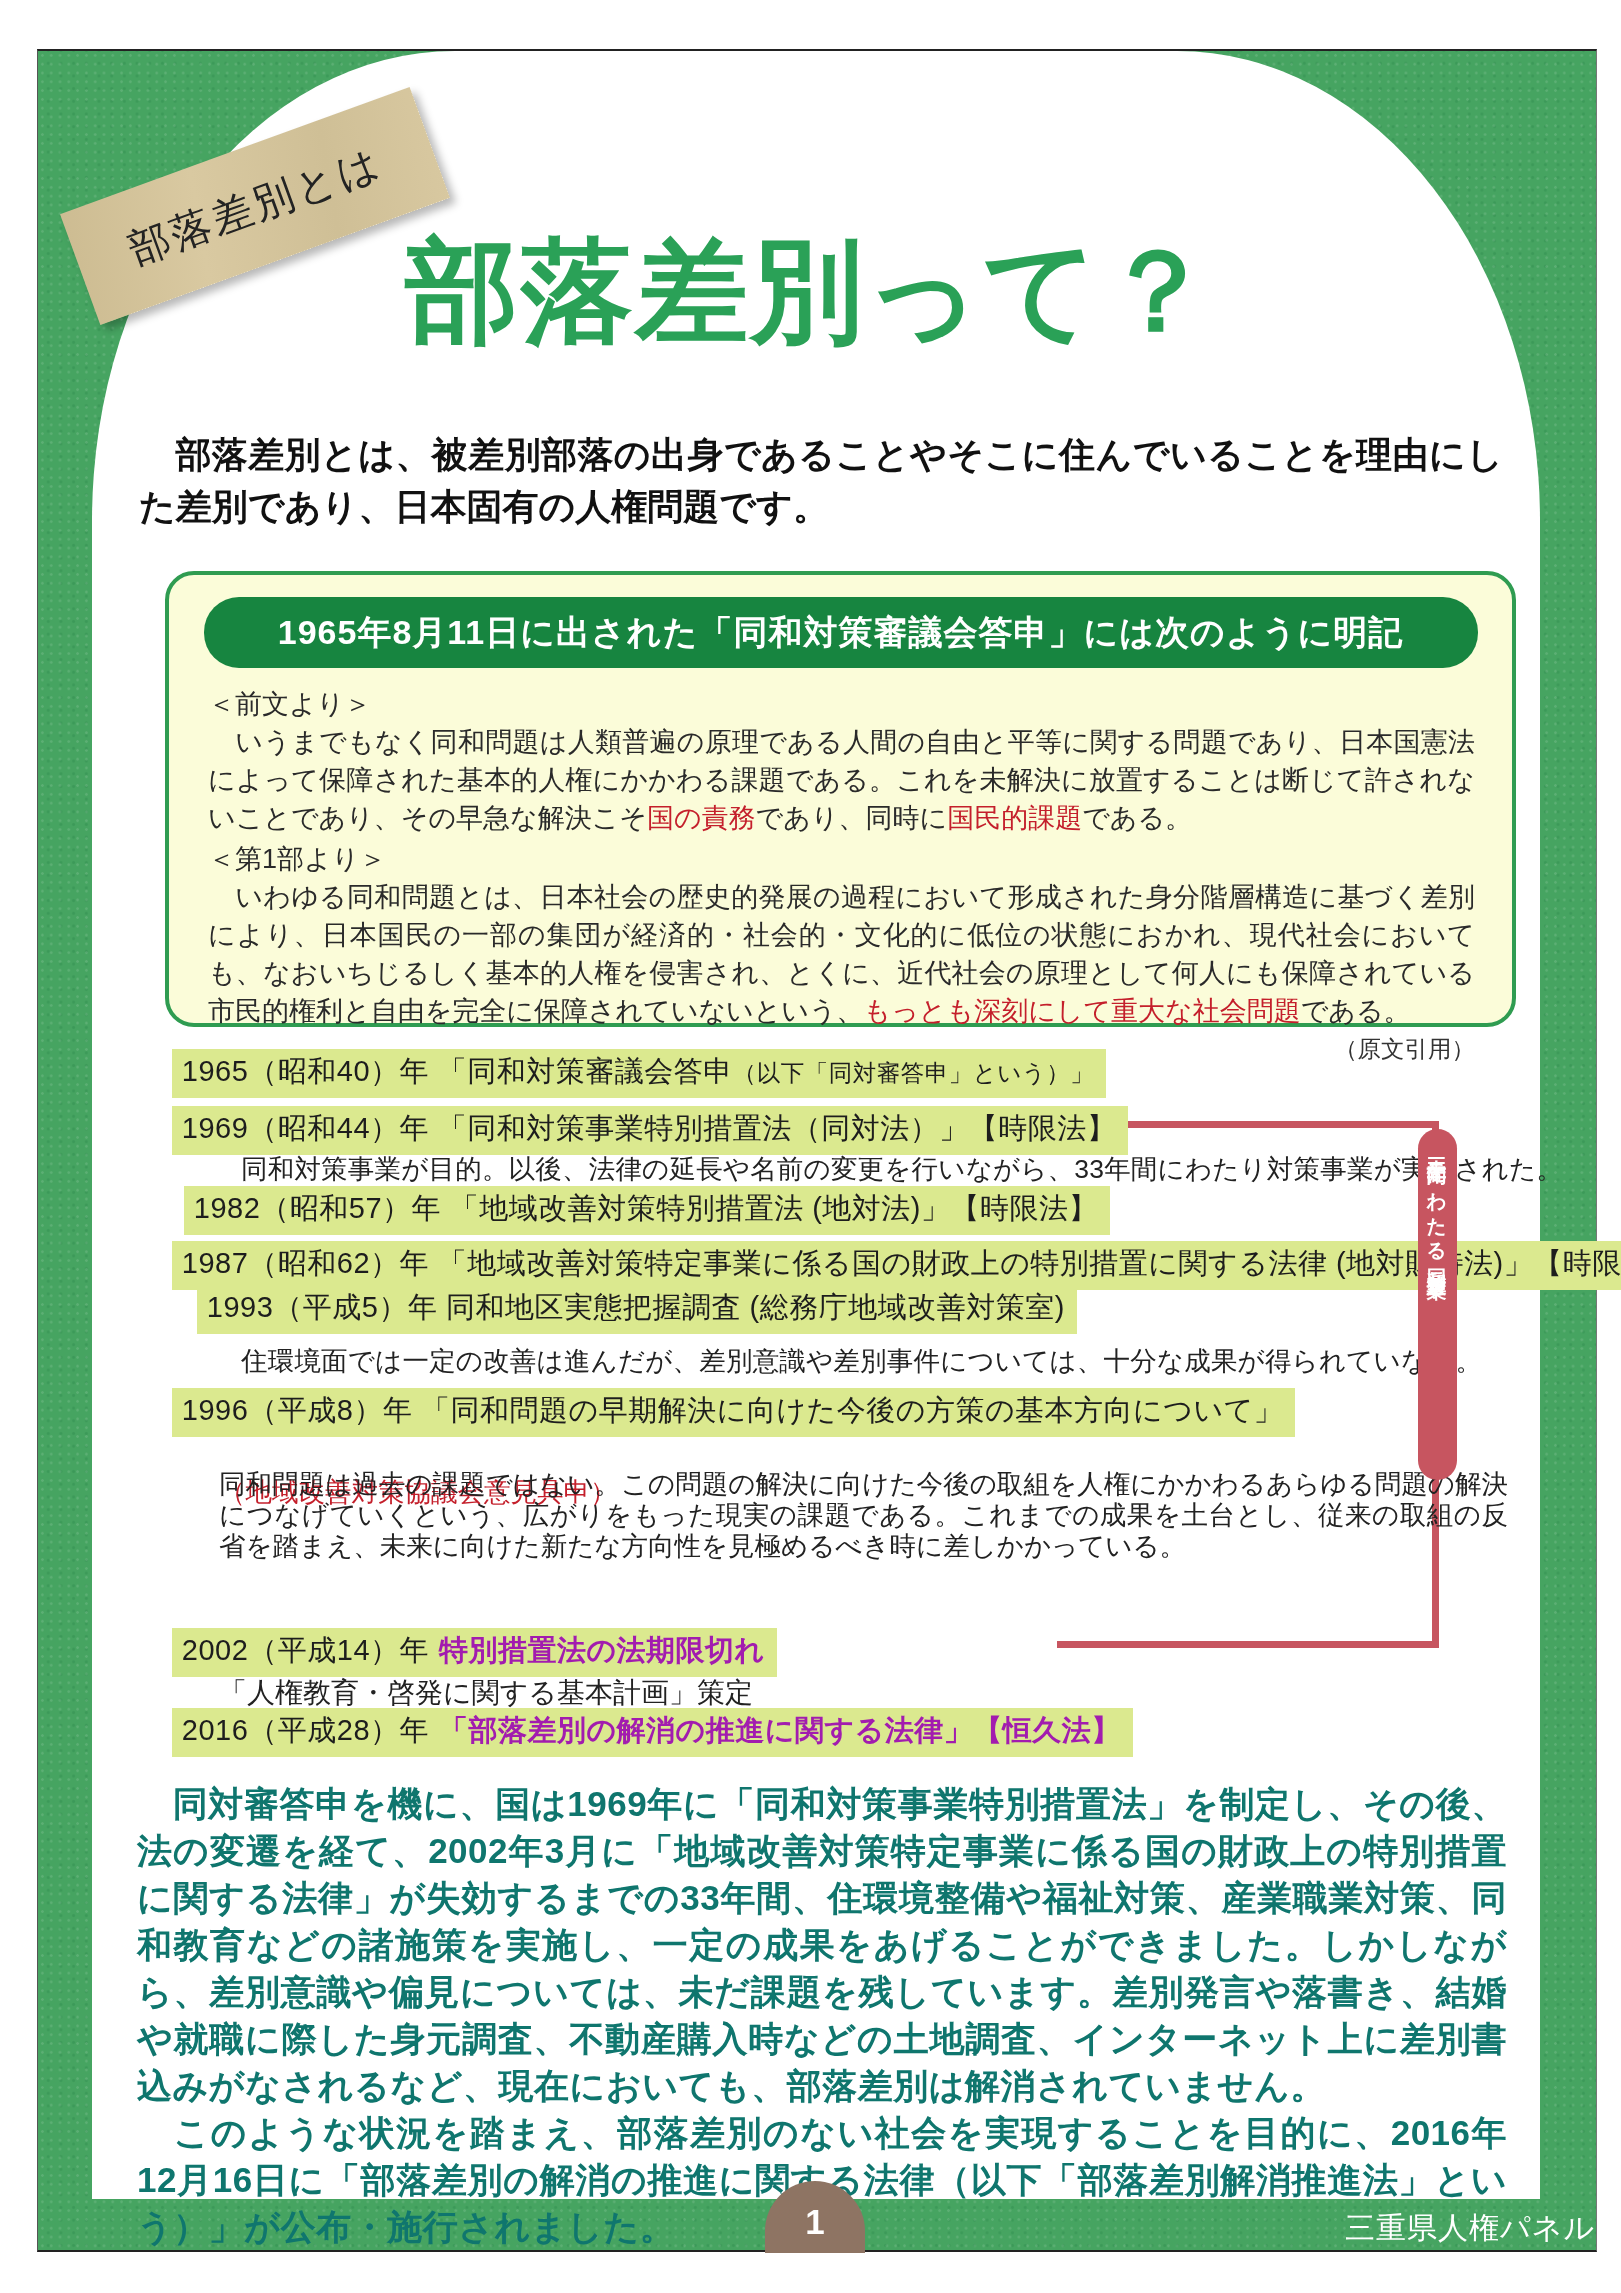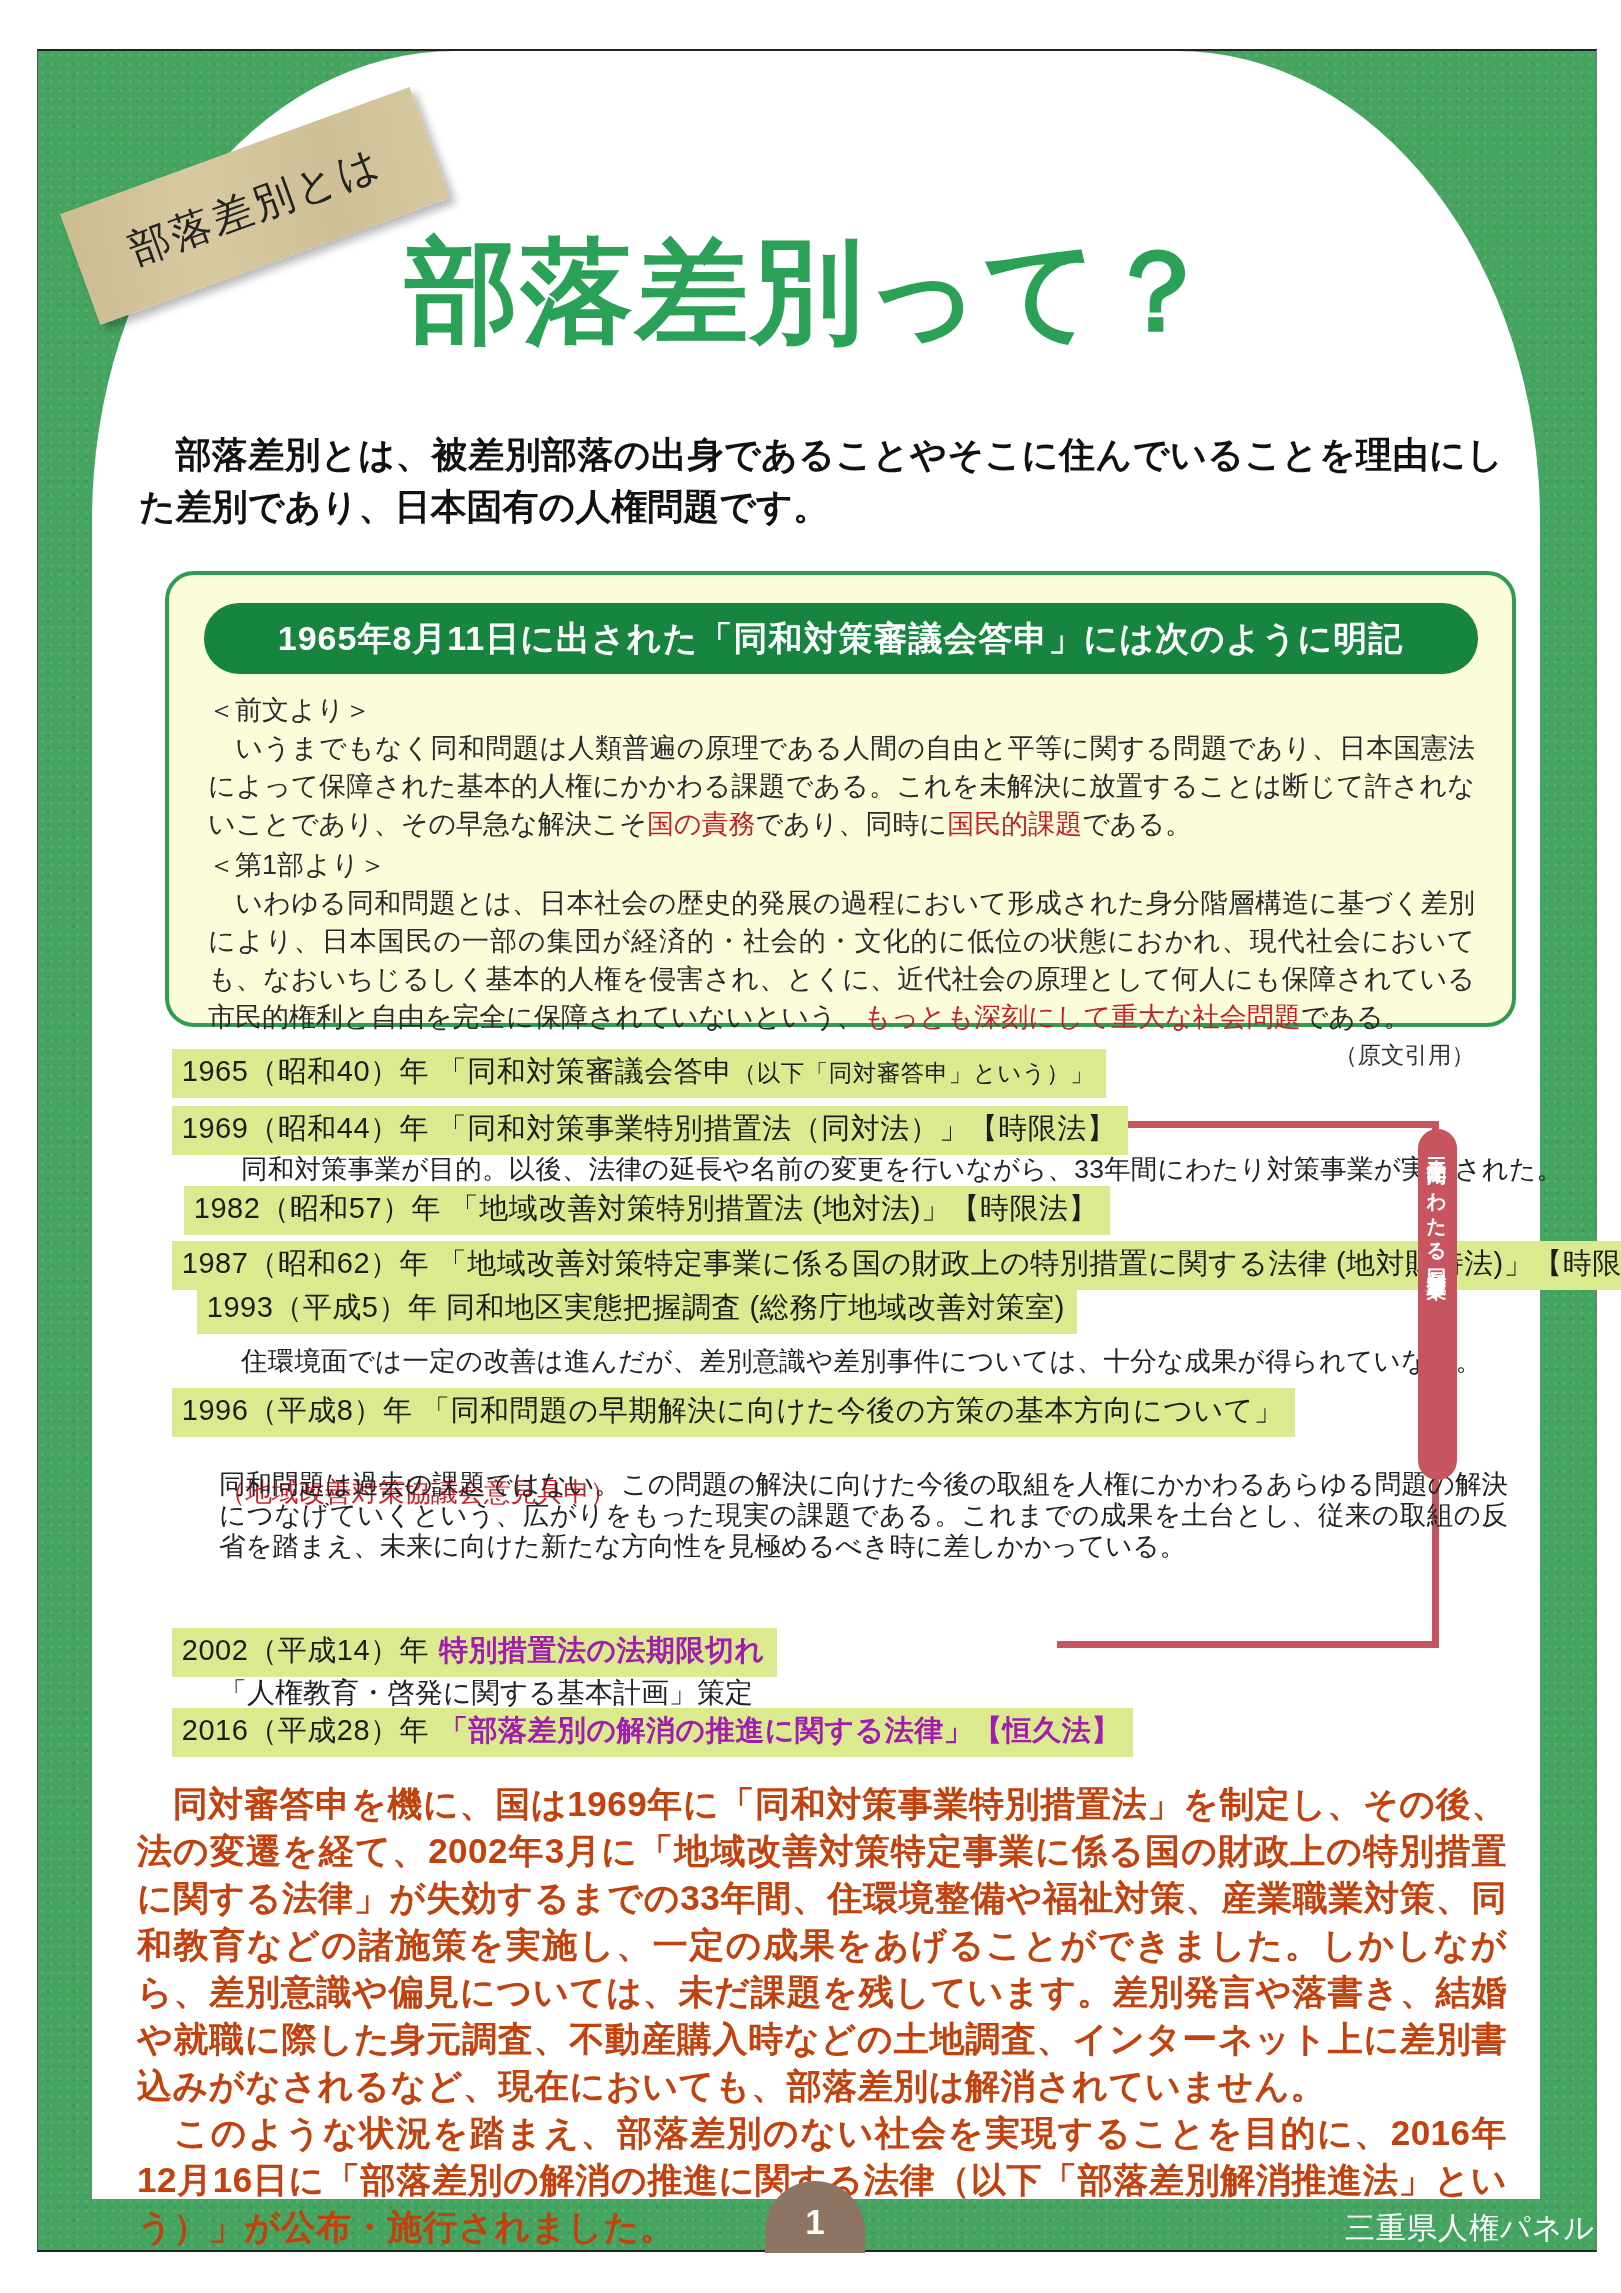--- a/index.html
+++ b/index.html
@@ -22,21 +22,21 @@
        box-shadow:3.9px 6.9px 8.8px rgba(0,0,0,.28);transform:rotate(-20deg);
        display:flex;align-items:center;justify-content:center;}
   .tag span{font-size:41px;color:#232323;letter-spacing:2.9px;font-weight:500;}
   .title{position:absolute;left:0;top:227px;width:1621px;text-align:center;z-index:4;
          font-size:113px;font-weight:900;color:#2aa157;letter-spacing:2px;line-height:1.15;}
   .intro{position:absolute;left:139px;top:429px;width:1364px;z-index:4;
          font-size:36px;font-weight:700;color:#111;line-height:1.45;text-align:justify;}
   
   .qbox{position:absolute;left:165px;top:571px;width:1351px;height:456px;z-index:4;
         background:#fbfcd9;border:4.9px solid #2f9c51;border-radius:29px;box-sizing:border-box;}
-  .qheader{margin:28px auto 0;width:1274px;height:71px;background:#178540;border-radius:35px;
+  .qheader{margin:22px auto 0;width:1274px;height:71px;background:#178540;border-radius:35px;
            color:#fff;font-size:34px;font-weight:700;letter-spacing:1px;
            display:flex;align-items:center;justify-content:center;}
   .qbody{padding:13.7px 37px 0 39px;font-size:27px;line-height:38px;color:#2a2a2a;}
   .qlabel{margin-top:3px;}
   .qpara{text-align:justify;}
   .red{color:#c41f2b;}
   .qsource{text-align:right;font-size:23.5px;color:#333;margin-top:0;}
   
   .timeline{position:absolute;left:172px;top:1049px;width:1355px;height:745px;z-index:4;}
   .trow{position:absolute;left:0;}
@@ -49,21 +49,21 @@
   .rednote{font-size:26.5px;color:#c41f2b;}
   .tpara{font-size:26.5px;line-height:31px;color:#222;width:1289px;text-align:justify;}
   
   .rline{position:absolute;background:#c75560;z-index:3;}
   .capsule{position:absolute;left:1418px;top:1129px;width:39px;height:351px;z-index:4;
            background:#c75560;border-radius:19.6px;display:flex;justify-content:center;}
   .capsule span{writing-mode:vertical-rl;color:#fff;font-size:19.6px;font-weight:700;
                 letter-spacing:2.5px;margin-top:11.8px;}
   
   .bodytext{position:absolute;left:137px;top:1780px;width:1370px;z-index:4;
-            font-size:35px;font-weight:600;color:#c2410c;line-height:47px;
+            font-size:35px;font-weight:600;color:#0f766e;line-height:47px;
             text-align:justify;letter-spacing:0.5px;}
   .bodytext p{margin:0;}
   
   .pagedome{position:absolute;left:765px;top:2181px;width:100px;height:72px;z-index:6;
             background:#8e7463;border-radius:50px 50px 0 0;
             display:flex;align-items:center;justify-content:center;}
   .pagedome span{color:#fff;font-size:35px;font-weight:700;margin-top:9.8px;}
   .credit{position:absolute;left:1345px;top:2208px;z-index:6;color:#fff;
           font-size:30px;font-weight:400;letter-spacing:1px;}
 </style>

